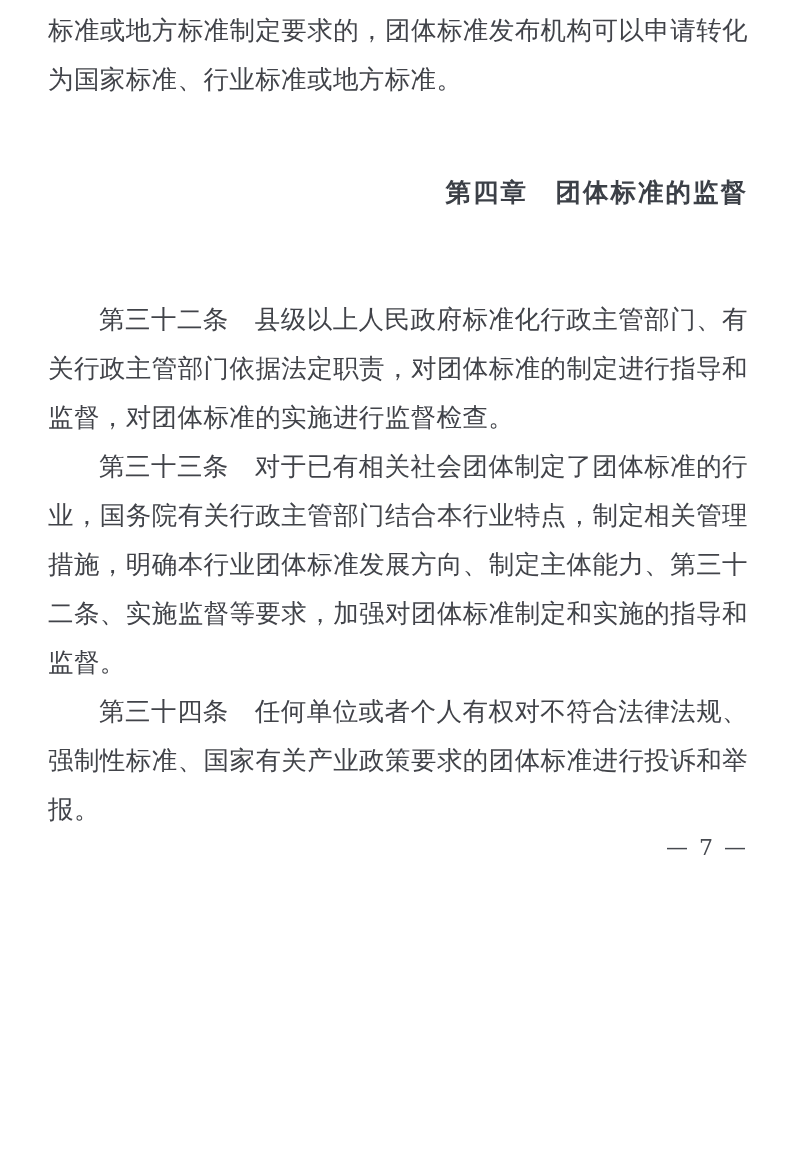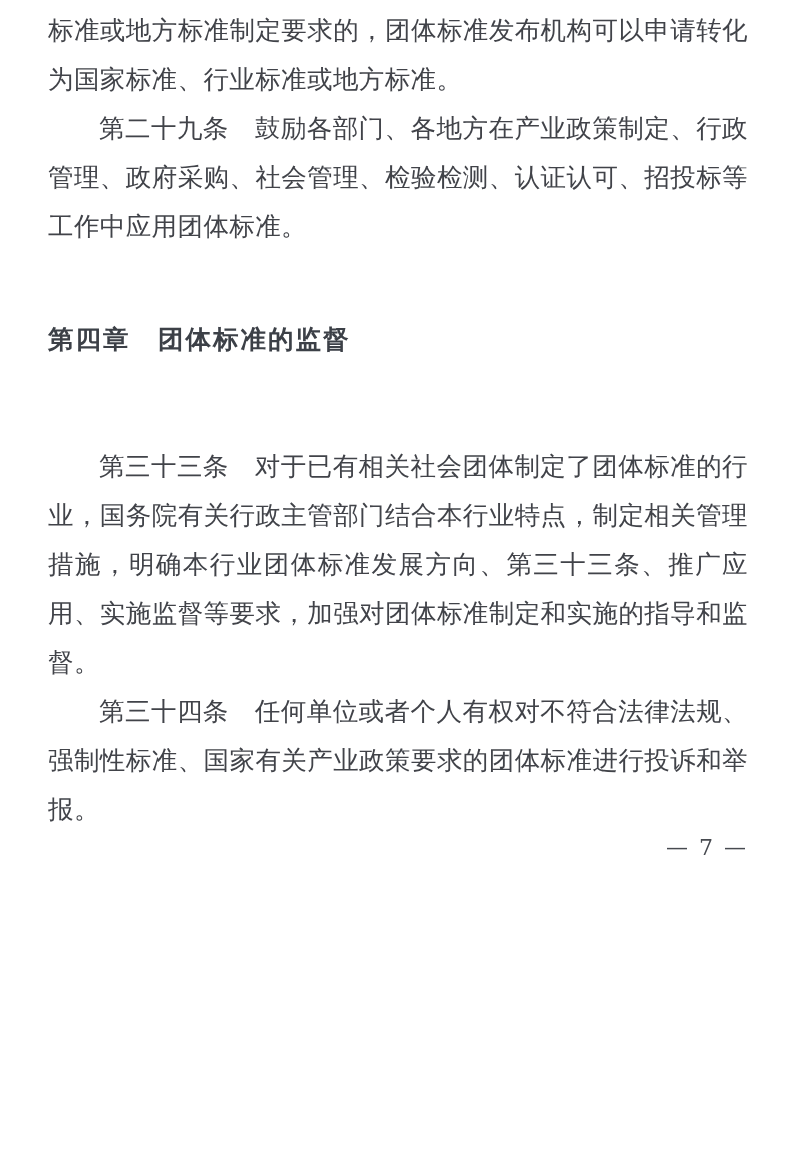--- a/index.html
+++ b/index.html
@@ -35,21 +35,21 @@
   p.para {
     margin: 0;
     text-indent: 0;
     white-space: normal;
   }
   p.indent {
     text-indent: 2em;
   }
   .chapter-heading {
     margin: 0;
-    text-align: left;
+    text-align: right;
     font-weight: bold;
     font-size: 25.5px;
     letter-spacing: 2px;
     color: #3c4047;
   }
   .spacer-before-heading { height: 64px; }
   .spacer-after-heading { height: 78px; }
   .footer {
     position: absolute;
     right: 52px;
@@ -60,24 +60,24 @@
     font-family: "DejaVu Serif", "Liberation Serif", serif;
   }
 </style>
 </head>
 <body>
 
 <div class="page">
   <div class="doc-body">
 
     <p class="para">标准或地方标准制定要求的，团体标准发布机构可以申请转化为国家标准、行业标准或地方标准。</p>
-    <p class="para indent">第二十九条　鼓励各部门、各地方在产业政策制定、行政管理、政府采购、社会管理、检验检测、认证认可、招投标等工作中应用团体标准。</p>
 
     <div class="spacer-before-heading"></div>
     <h2 class="chapter-heading">第四章　团体标准的监督</h2>
     <div class="spacer-after-heading"></div>
 
-    <p class="para indent">第三十三条　对于已有相关社会团体制定了团体标准的行业，国务院有关行政主管部门结合本行业特点，制定相关管理措施，明确本行业团体标准发展方向、第三十三条、推广应用、实施监督等要求，加强对团体标准制定和实施的指导和监督。</p>
+    <p class="para indent">第三十二条　县级以上人民政府标准化行政主管部门、有关行政主管部门依据法定职责，对团体标准的制定进行指导和监督，对团体标准的实施进行监督检查。</p>
+    <p class="para indent">第三十三条　对于已有相关社会团体制定了团体标准的行业，国务院有关行政主管部门结合本行业特点，制定相关管理措施，明确本行业团体标准发展方向、制定主体能力、第三十二条、实施监督等要求，加强对团体标准制定和实施的指导和监督。</p>
     <p class="para indent">第三十四条　任何单位或者个人有权对不符合法律法规、强制性标准、国家有关产业政策要求的团体标准进行投诉和举报。</p>
 
   </div>
   <div class="footer">— 7 —</div>
 </div>
 
 </body></html>

